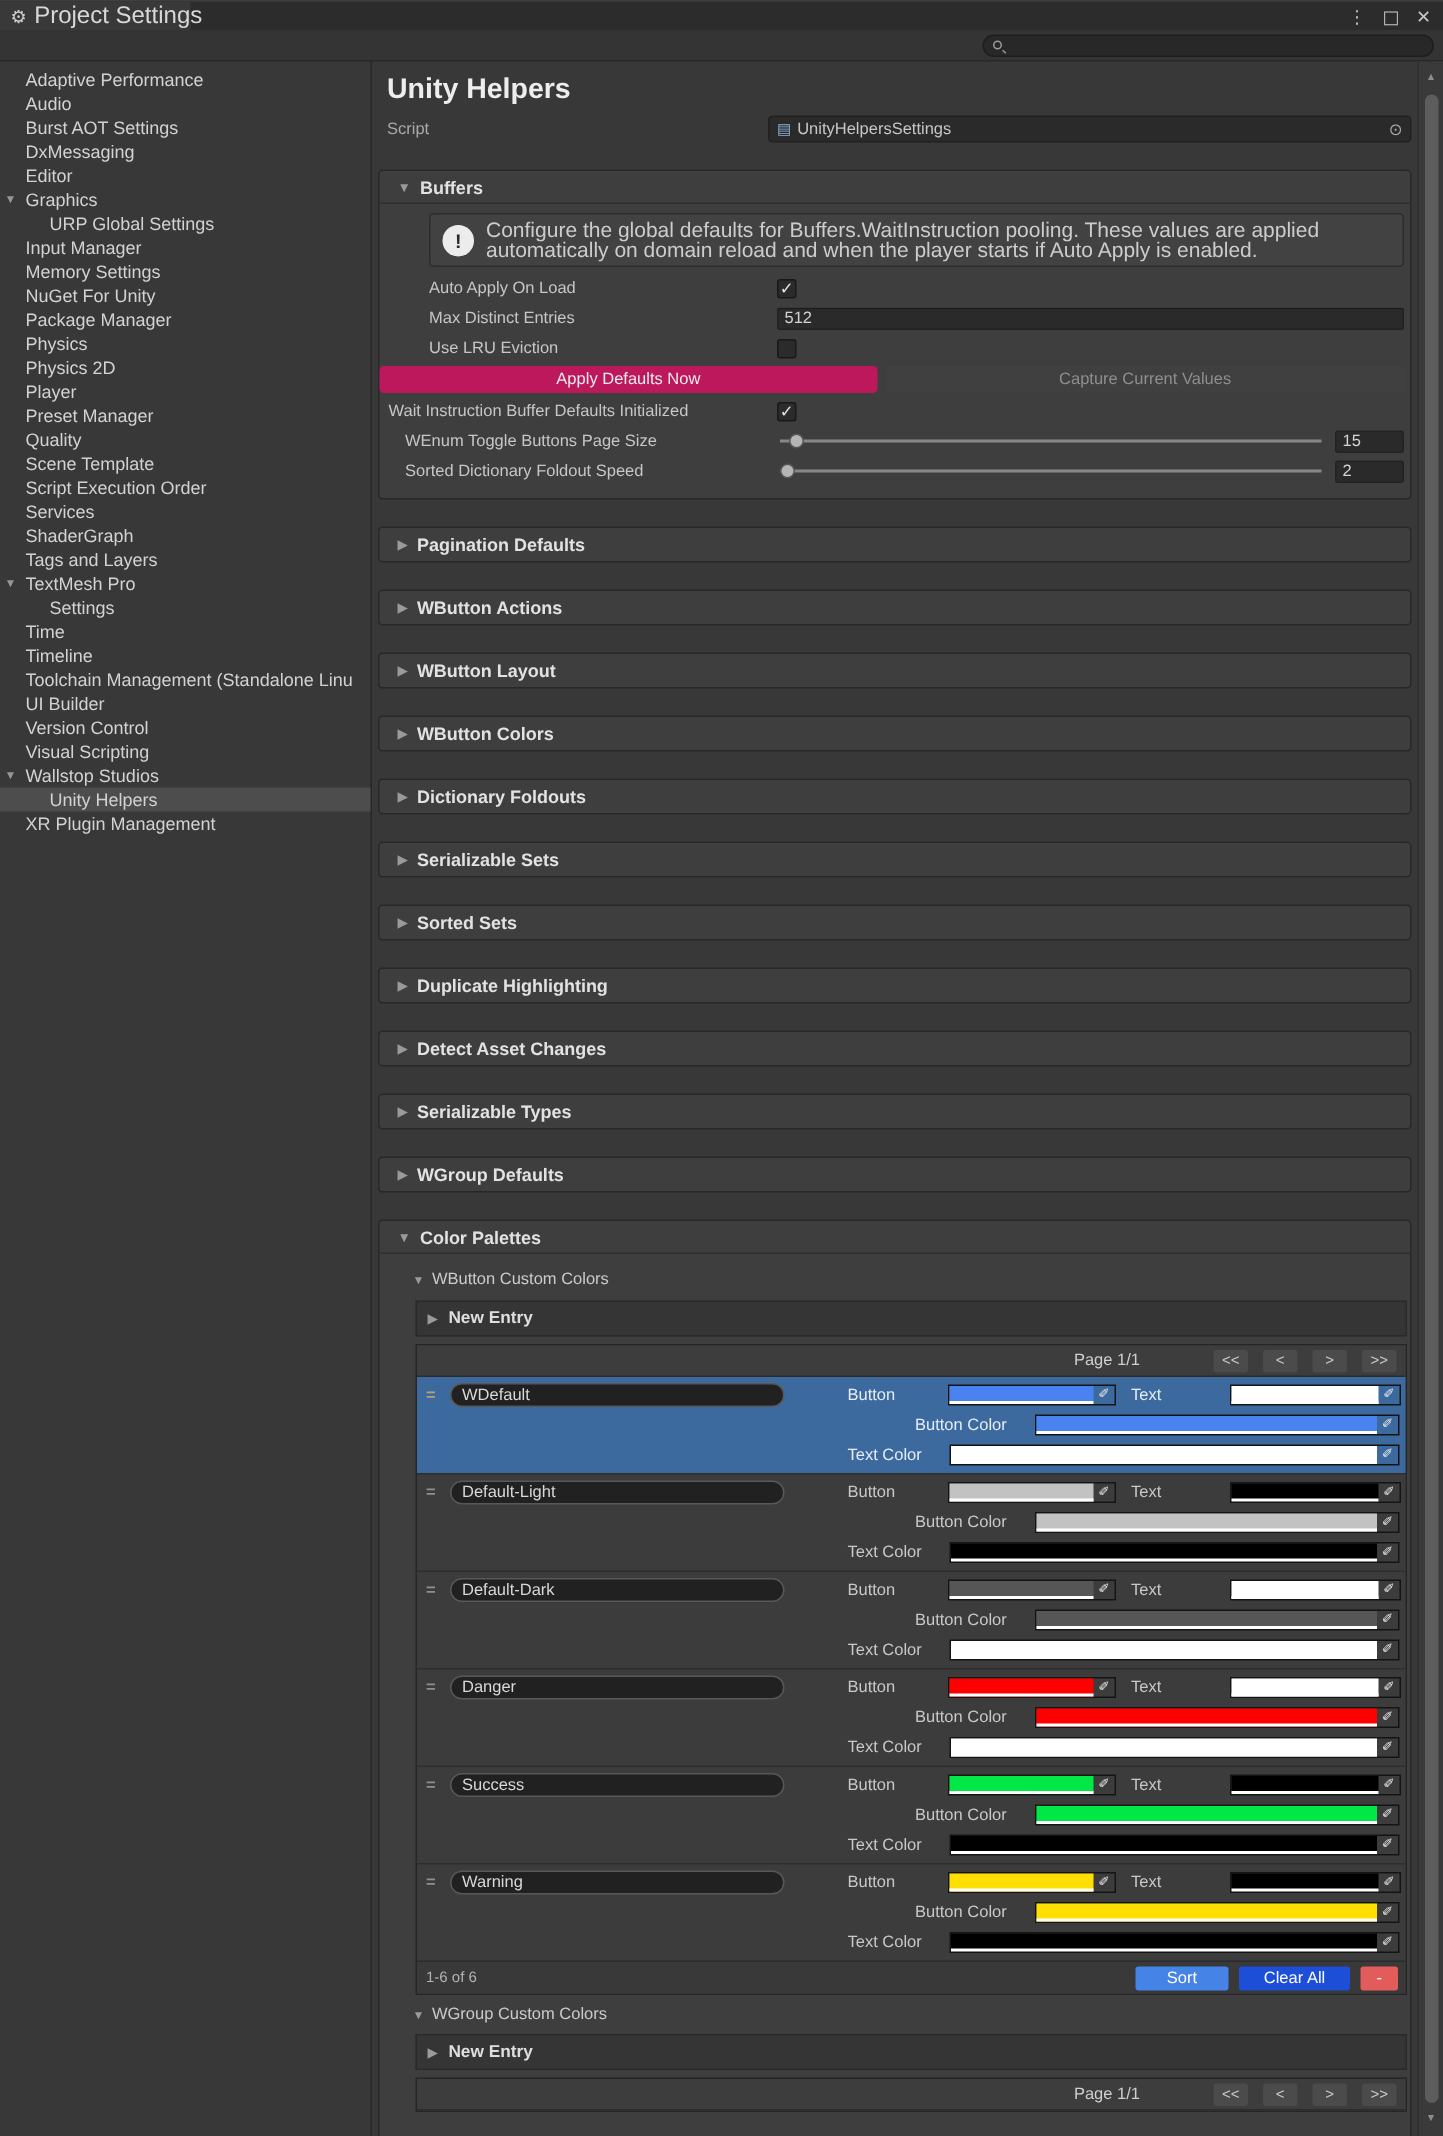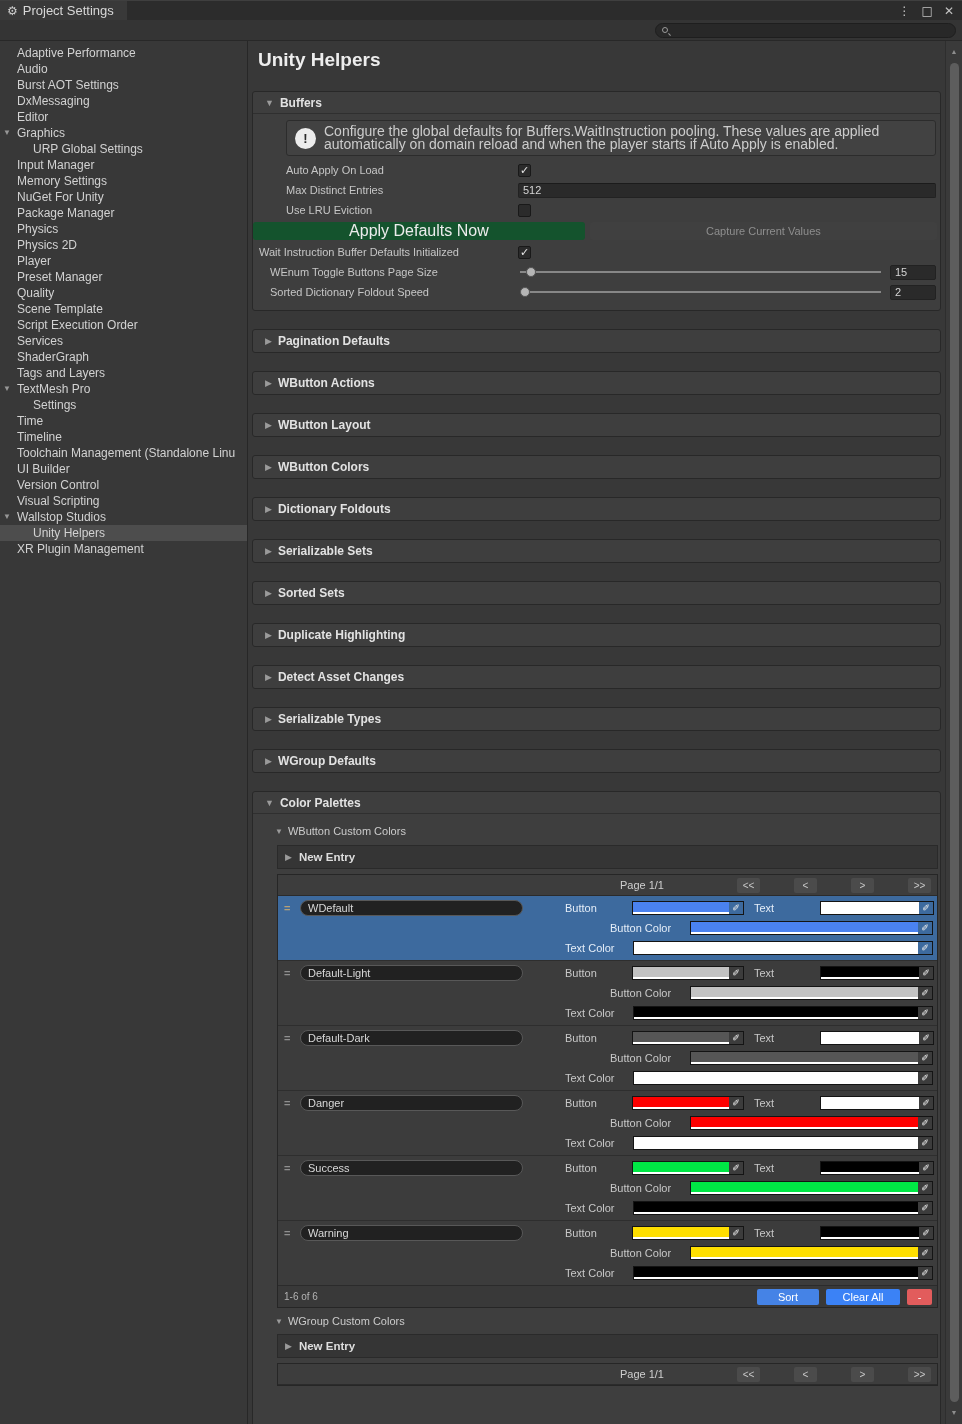--- a/index.html
+++ b/index.html
@@ -4,21 +4,21 @@
 <style>
   * { margin:0; padding:0; box-sizing:border-box; }
   html,body { background:#222; }
   body { font-family:"Liberation Sans","DejaVu Sans",sans-serif; }
   .window { position:relative; width:962px; height:1424px; background:#383838; overflow:hidden; }
 
   
   .titlebar { height:20px; background:#2c2c2c; border-top:1px solid #3f3f3f; display:flex; align-items:stretch; }
   .tab { width:127px; background:#393939; display:flex; align-items:center; padding-left:7px; gap:5px; }
   .gear { color:#cfcfcf; font-size:12px; line-height:12px; font-family:"DejaVu Sans",sans-serif; }
-  .tabtitle { color:#d8d8d8; font-size:13px; white-space:nowrap; }
+  .tabtitle { color:#d8d8d8; font-size:16px; white-space:nowrap; }
   .wincontrols { margin-left:auto; display:flex; align-items:center; gap:11px; padding-right:8px; }
   .wincontrols span { color:#c4c4c4; font-size:12px; font-family:"DejaVu Sans",sans-serif; }
 
   
   .toolbar { height:21px; background:#343434; border-bottom:1px solid #282828; display:flex; align-items:center; }
   .search { margin-left:auto; margin-right:6px; width:301px; height:15px; background:#282828; border:1px solid #1e1e1e; border-radius:8px; display:flex; align-items:center; padding:0 6px; }
   .mag { width:6px; height:6px; border:1px solid #9a9a9a; border-radius:50%; position:relative; flex-shrink:0; }
   .mag::after { content:""; position:absolute; width:3px; height:1px; background:#9a9a9a; transform:rotate(45deg); left:5px; top:6px; }
   .search input { flex:1; background:transparent; border:none; outline:none; color:#dddddd; font-size:11px; min-width:0; }
 
@@ -55,36 +55,36 @@
   .fl { font-size:11px; color:#c6c6c6; white-space:nowrap; overflow:hidden; flex-shrink:0; }
   .fl.i2 { padding-left:29px; width:261px; }
   .fl.i1 { padding-left:13px; width:261px; }
   .fl.i0 { padding-left:2px; width:261px; }
   .tfield { flex:1; height:15px; background:#2a2a2a; border:1px solid #222; border-top-color:#1b1b1b; border-radius:2px; color:#d4d4d4; font-size:11px; padding:0 4px; font-family:inherit; outline:none; min-width:0; }
   .cb { width:13px; height:13px; background:#2b2b2b; border:1px solid #191919; border-radius:2px; display:flex; align-items:center; justify-content:center; }
   .cb .tick { display:none; color:#e6e6e6; font-size:11px; line-height:11px; font-family:"DejaVu Sans",sans-serif; }
   .cb.checked .tick { display:block; }
 
   .btnrow { display:flex; height:18px; margin:2px -4px; gap:5px; }
-  .btn-apply { width:48.3%; background:#14532d; border-radius:3px; color:#ececec; font-size:16px; display:flex; align-items:center; justify-content:center; }
+  .btn-apply { width:48.3%; background:#be185d; border-radius:3px; color:#ececec; font-size:11px; display:flex; align-items:center; justify-content:center; }
   .btn-capture { flex:1; background:#404040; border-radius:3px; color:#8e8e8e; font-size:11px; display:flex; align-items:center; justify-content:center; margin-right:3px; }
 
   .slider { flex:1; height:20px; position:relative; }
   .track { position:absolute; left:2px; right:2px; top:9px; height:2px; background:#878787; }
   .knob { position:absolute; top:5px; width:10px; height:10px; border-radius:50%; background:#b5b5b5; border:1px solid #555; }
   .knob.p15 { left:8px; } .knob.p2 { left:2px; }
   .numfield { width:46px; height:15px; margin-left:7px; background:#2a2a2a; border:1px solid #222; border-radius:2px; color:#d4d4d4; font-size:11px; padding:0 4px; font-family:inherit; outline:none; flex:none; }
 
   .palbox { height:637px; overflow:hidden; }
   .subfold { margin:9px 0 0 22px; font-size:11px; color:#cbcbcb; display:flex; align-items:center; height:16px; }
   .subfold .tri { font-size:8px; color:#9a9a9a; margin-right:5px; }
   .nentry { margin:6px 0 0 24px; width:661px; height:24px; background:#353535; border:1px solid #2a2a2a; display:flex; align-items:center; padding-left:7px; font-weight:bold; font-size:11.5px; color:#dedede; gap:7px; }
   .nentry .tri { color:#9a9a9a; font-size:9px; font-weight:normal; }
   .ptable { margin:5px 0 0 24px; width:661px; border:1px solid #262626; background:#3c3c3c; }
-  .pagerrow { height:21px; background:#3d3d3d; border-bottom:1px solid #2b2b2b; display:flex; align-items:center; justify-content:flex-end; padding-right:6px;gap:24px; }
+  .pagerrow { height:21px; background:#3d3d3d; border-bottom:1px solid #2b2b2b; display:flex; align-items:center; justify-content:flex-end; padding-right:6px; }
   .pagelabel { font-size:11px; color:#cfcfcf; margin-right:39px; }
   .pbtn { width:23px; height:15px; background:#4b4b4b; border-radius:2px; color:#c8c8c8; font-size:10px; display:flex; align-items:center; justify-content:center; margin-left:10px; }
 
   .entry { display:flex; padding:2px 0; height:64px; }
   .entry ~ .entry { border-top:1px solid #2e2e2e; height:65px; }
   .entry.selected { background:#3d6a9e; }
   .entry.selected .rl { color:#e4edf8; }
   .entry.selected .drag { color:#b5a078; }
   .eleft { width:287px; flex-shrink:0; display:flex; }
   .drag { margin:4px 0 0 6px; width:12px; color:#8f8f8f; font-size:11px; font-weight:bold; }
@@ -166,20 +166,28 @@
       <div class="sb"><span>Version Control</span></div>
       <div class="sb"><span>Visual Scripting</span></div>
       <div class="sb"><span class="tri">▼</span><span>Wallstop Studios</span></div>
       <div class="sb ind sel"><span>Unity Helpers</span></div>
       <div class="sb"><span>XR Plugin Management</span></div>
     </div>
 
     <div class="main">
       <div class="ptitle">Unity Helpers</div>
 
+      <div class="script-row">
+        <span class="sl">Script</span>
+        <div class="objfield">
+          <span class="oficon">▤</span>
+          <span>UnityHelpersSettings</span>
+          <span class="picker">⊙</span>
+        </div>
+      </div>
 
       <div class="box open">
         <div class="bh">
             <span class="tri">▼</span>
             <span>Buffers</span>
           </div>
         <div class="bufcontent">
           <div class="helpbox">
             <span class="helpicon">!</span>
             <span class="helptext">Configure the global defaults for Buffers.WaitInstruction pooling. These values are applied automatically on domain reload and when the player starts if Auto Apply is enabled.</span>
@@ -572,21 +580,21 @@
                     </span>
                     <span class="ed">✐</span>
                   </span>
               </div>
             </div>
           </div>
 
           <div class="pfooter">
             <span class="prange">1-6 of 6</span>
             <span class="fbtn sort" style="background: rgb(69, 131, 230);">Sort</span>
-            <span class="fbtn clear" style="background: #3b82f6;">Clear All</span>
+            <span class="fbtn clear" style="background: #1d4ed8;">Clear All</span>
             <span class="fbtn minus" style="background: rgb(226, 92, 92);">-</span>
           </div>
         </div>
 
         <div class="subfold" style="margin-top:5px;">
             <span class="tri">▼</span>
             <span>WGroup Custom Colors</span>
           </div>
         <div class="nentry" style="margin-top:5px;">
             <span class="tri">▶</span>

